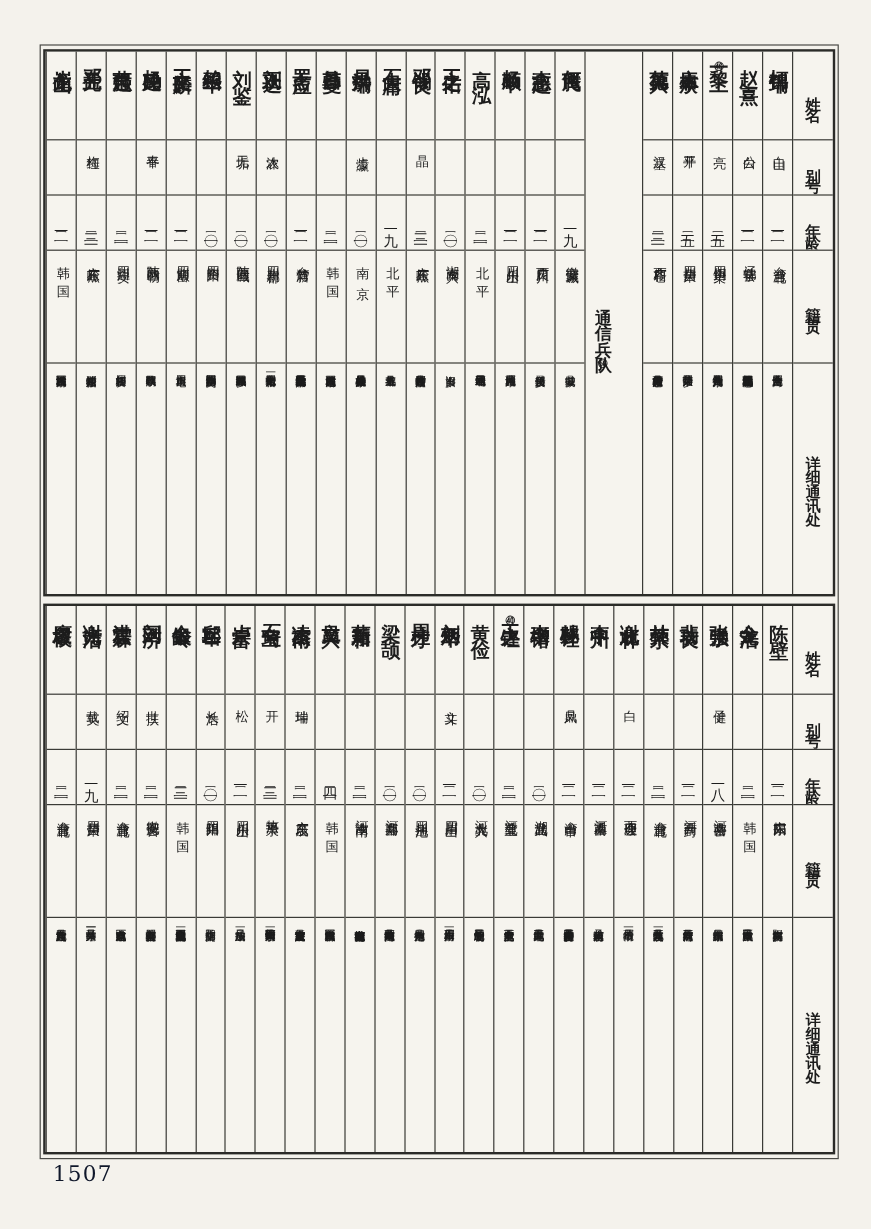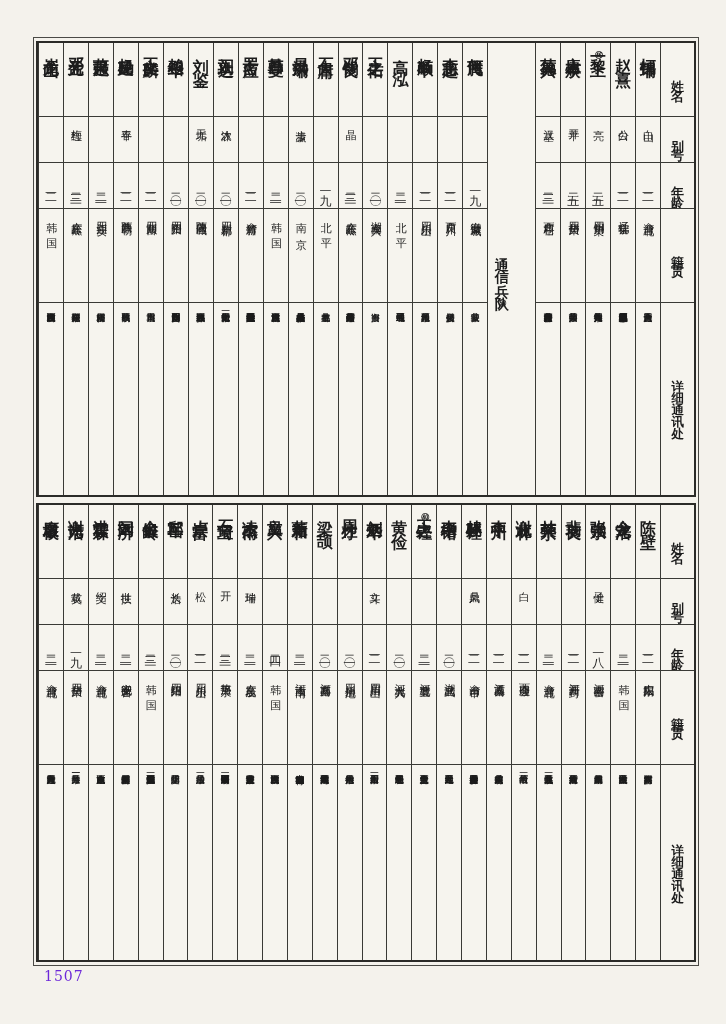--- a/index.html
+++ b/index.html
@@ -43,21 +43,21 @@
   .hv.long{letter-spacing:.95em;font-size:12.5px;}
   .divider-text{
     position:absolute;left:6px;top:50%;transform:translateY(-38%);
     writing-mode:vertical-rl;text-orientation:upright;
     font-size:14px;font-weight:700;letter-spacing:.95em;line-height:1;
   }
   .mark{font-size:8px;letter-spacing:0;display:inline;}
   .page-number{
     position:absolute;left:44px;top:968px;
     font-family:"DejaVu Serif","Liberation Serif",serif;
-    font-size:14px;letter-spacing:1px;color:#6d28d9;
+    font-size:18px;letter-spacing:1px;color:#0f172a;
   }
 </style>
 </head>
 <body>
 
 <div class="frame">
   <div class="vtable t1">
       <div class="col header-col">
         <div class="cell r0 hcell">
           <span class="vt hv">姓名</span>

